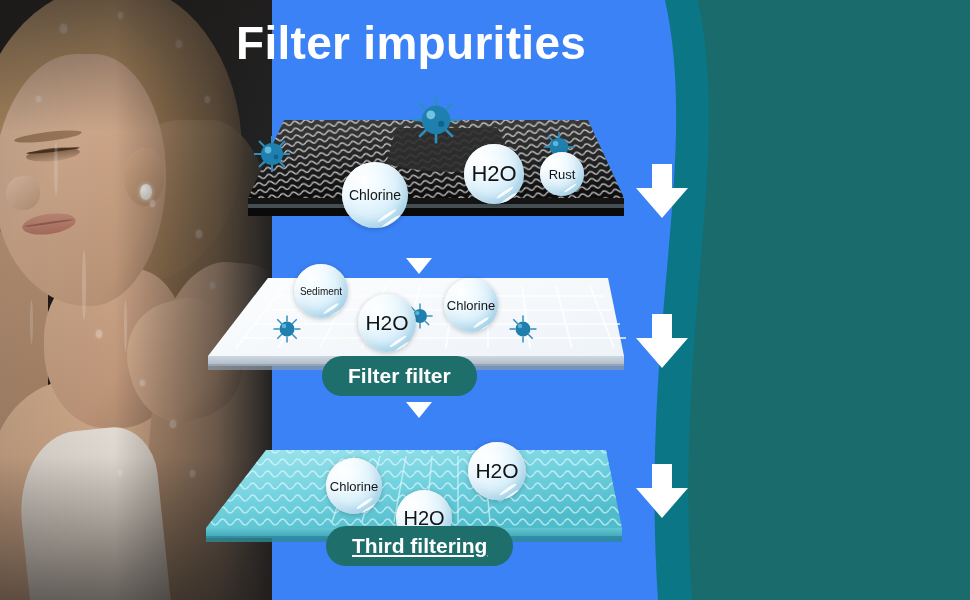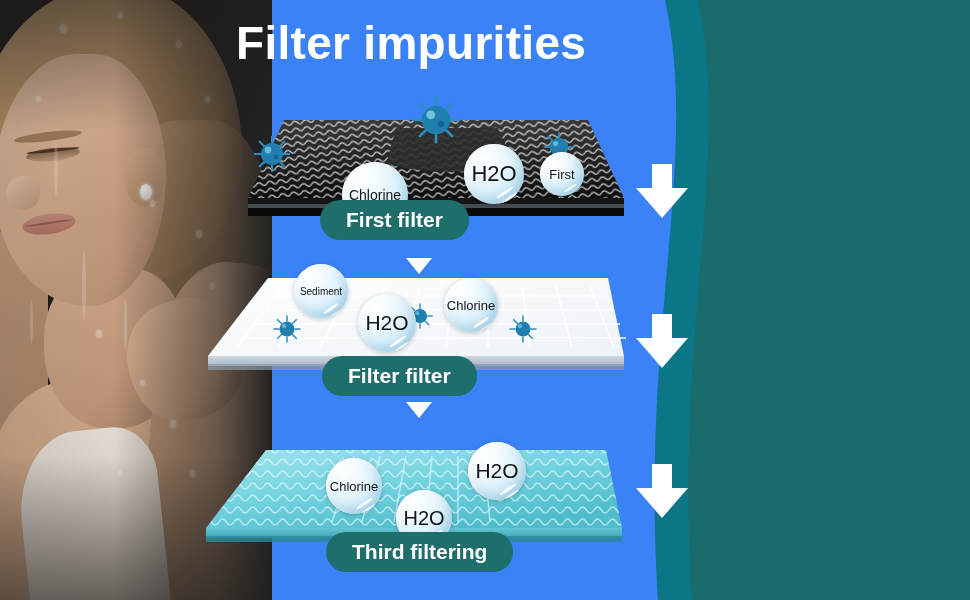--- a/index.html
+++ b/index.html
@@ -314,25 +314,24 @@
 
     <div class="bubble" style="left:96px;top:50px;width:66px;height:66px;font-size:14px;">
       <span>Chlorine</span>
       <i class="glint"></i>
     </div>
     <div class="bubble" style="left:218px;top:32px;width:60px;height:60px;font-size:22px;">
       <span>H2O</span>
       <i class="glint"></i>
     </div>
     <div class="bubble" style="left:294px;top:40px;width:44px;height:44px;font-size:13px;">
-      <span>First</span>
-      <i class="glint"></i>
-    </div>
-
-    <div class="badge" style="left:74px;top:88px;background:#1E6E6B;">First filter</div>
+      <span>Rust</span>
+      <i class="glint"></i>
+    </div>
+
   </div>
 
   <div class="connector" style="left:406px;top:258px;">
     <svg width="26" height="16" viewBox="0 0 26 16">
         <polygon points="0,0 26,0 13,16" fill="#ffffff"></polygon>
       </svg>
   </div>
 
   <div class="stage-block" style="left:206px;top:272px;width:420px;height:130px;">
 
@@ -477,21 +476,21 @@
     </div>
     <div class="bubble" style="left:192px;top:46px;width:56px;height:56px;font-size:20px;">
       <span>H2O</span>
       <i class="glint"></i>
     </div>
     <div class="bubble" style="left:264px;top:-2px;width:58px;height:58px;font-size:21px;">
       <span>H2O</span>
       <i class="glint"></i>
     </div>
 
-    <div class="badge" style="left:122px;top:88px;background:#1E6E6B;">Third filtering</div>
+    <div class="badge" style="left:122px;top:82px;background:#1E6E6B;text-decoration:underline;">Third filtering</div>
   </div>
 
   <div class="big-arrow" style="left:634px;top:164px;">
     <svg width="56" height="54" viewBox="0 0 56 54">
       <polygon points="18,0 38,0 38,24 54,24 28,54 2,24 18,24" fill="#ffffff"></polygon>
     </svg>
   </div>
   <div class="big-arrow" style="left:634px;top:314px;">
     <svg width="56" height="54" viewBox="0 0 56 54">
       <polygon points="18,0 38,0 38,24 54,24 28,54 2,24 18,24" fill="#ffffff"></polygon>

